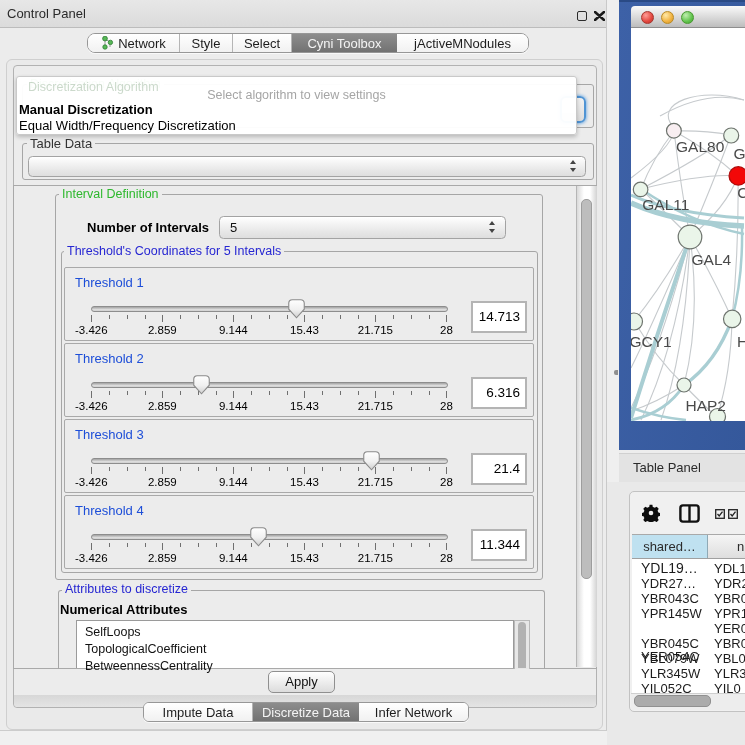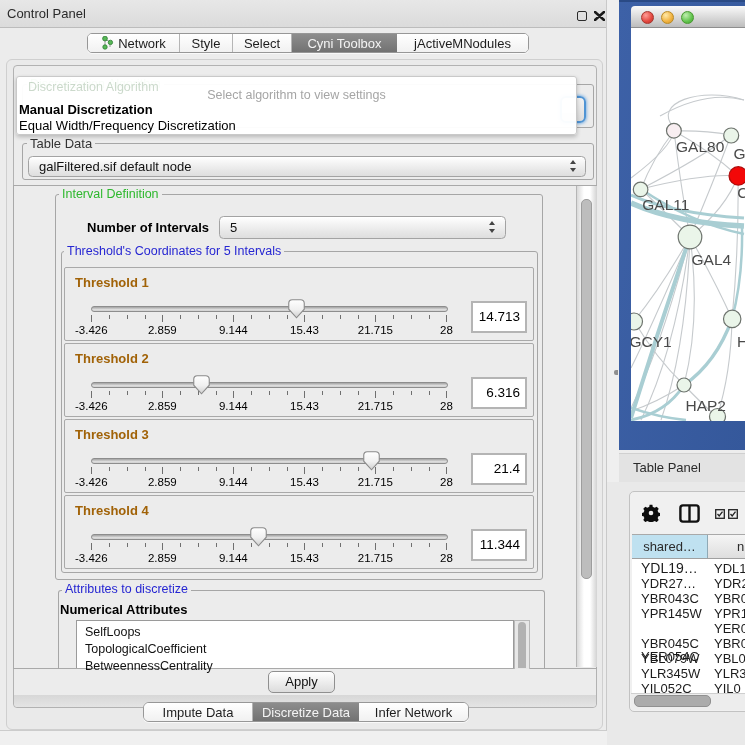--- a/index.html
+++ b/index.html
@@ -38,21 +38,21 @@
   
   .combo{border:1px solid #a3a3a3;border-radius:4.5px;
      background:linear-gradient(#ffffff,#e7e7e7 70%,#dedede);
      font-size:13px;color:#111;box-shadow:inset 0 1px 0 #fff;}
   .combo .cv{position:absolute;left:10px;top:3px;}
   .arr{position:absolute;width:0;height:0;border-left:3.5px solid transparent;border-right:3.5px solid transparent;}
   .arr.up{border-bottom:4.5px solid #444;}
   .arr.dn{border-top:4.5px solid #444;}
   
   .thpanel{border:1px solid #a9a9a9;border-radius:2px;left:64px;width:468px;height:72px;}
-  .thlabel{position:absolute;left:10px;top:7px;font-size:13px;font-weight:bold;color:#a16207;}
+  .thlabel{position:absolute;left:10px;top:7px;font-size:13px;font-weight:normal;color:#1d4ed8;}
   .track{position:absolute;left:26px;top:38px;width:355px;height:4px;border:1px solid #8d8d8d;
      border-radius:3px;background:linear-gradient(#a2a2a2,#dedede 65%,#cfcfcf);}
   .tick{position:absolute;width:1px;background:#6f6f6f;top:47px;}
   .ticklabel{position:absolute;top:56px;width:60px;margin-left:-30px;text-align:center;
      font-size:11.5px;color:#000;}
   .vfield{position:absolute;left:406px;top:33px;width:47px;height:28px;background:#fff;
      border:2px solid #b4b4b4;font-size:13.5px;color:#000;text-align:right;line-height:28px;padding-right:5px;}
   .thumb{position:absolute;top:31px;margin-left:-8.5px;}
   
   #attrlist{left:76px;top:620px;width:438px;height:48px;background:#fff;
@@ -88,21 +88,21 @@
 
 <div class="abs" id="cpbody"></div>
 <div class="abs" id="titlebar">
     <div class="t">Control Panel</div>
   </div>
 <div class="abs" id="winbtn-sq"></div>
 <svg class="abs" style="left:594px;top:11px;" width="11" height="10" viewBox="0 0 11 10">
  <path d="M1,1 L10,9 M10,1 L1,9" stroke="#1a1a1a" stroke-width="2.6" stroke-linecap="round"></path>
   </svg>
 
-<div class="abs tabbar" style="left:87px;top:33px;width:440px;">
+<div class="abs tabbar" style="left:87px;top:33px;width:440px;border-radius:8px;">
   <div class="seg" style="width:92px;">
     <svg width="13" height="14" viewBox="0 0 13 14" style="margin-right:4px;">
       <line x1="4" y1="3" x2="9" y2="6" stroke="#9a9a9a" stroke-width="1"></line>
       <line x1="9" y1="6" x2="9" y2="11" stroke="#9a9a9a" stroke-width="1"></line>
       <line x1="4" y1="3" x2="4" y2="11" stroke="#9a9a9a" stroke-width="1"></line>
       <circle cx="4" cy="2.6" r="2.4" fill="#57b857" stroke="#2e7d32" stroke-width="0.8"></circle>
       <circle cx="9.4" cy="6.4" r="2.2" fill="#57b857" stroke="#2e7d32" stroke-width="0.8"></circle>
       <circle cx="4" cy="11" r="2.2" fill="#57b857" stroke="#2e7d32" stroke-width="0.8"></circle>
     </svg>
     Network</div>
@@ -117,21 +117,20 @@
 <div class="abs" id="innerband"></div>
 
 <div class="abs gbox" style="left:22px;top:84px;width:570px;height:42px;"></div>
 <div class="abs gtitle green" style="left:27px;top:78px;">Discretization Algorithm</div>
 <div class="abs" style="left:560px;top:96px;width:22px;height:23px;border:2.5px solid #4f94d4;
      border-radius:6px;box-shadow:0 0 3px 1px #8ab9e6;background:linear-gradient(#f2f2f2,#dcdcdc);"></div>
 
 <div class="abs gbox" style="left:22px;top:143px;width:570px;height:35px;"></div>
 <div class="abs gtitle" style="left:27px;top:137px;color:#333;font-size:13px;">Table Data</div>
 <div class="abs combo" style="left:28px;top:156px;width:556px;height:19px;">
-  <div class="cv" style="top:2px;">galFiltered.sif default node</div>
   <div class="arr up" style="right:9px;top:3px;"></div>
   <div class="arr dn" style="right:9px;top:11px;"></div>
 </div>
 
 <div class="abs" style="left:13px;top:185px;width:582px;height:482px;border:1px solid #a9a9a9;background:#ececec;"></div>
 
 <div class="abs" style="left:576px;top:186px;width:20px;height:481px;
      background:linear-gradient(to right,#d9d9d9,#ffffff 35%,#ffffff 65%,#d2d2d2);border-left:1px solid #b5b5b5;"></div>
 <div class="abs" style="left:581px;top:199px;width:9px;height:378px;background:#bdbdbd;
      border:1px solid #9d9d9d;border-radius:5px;"></div>

